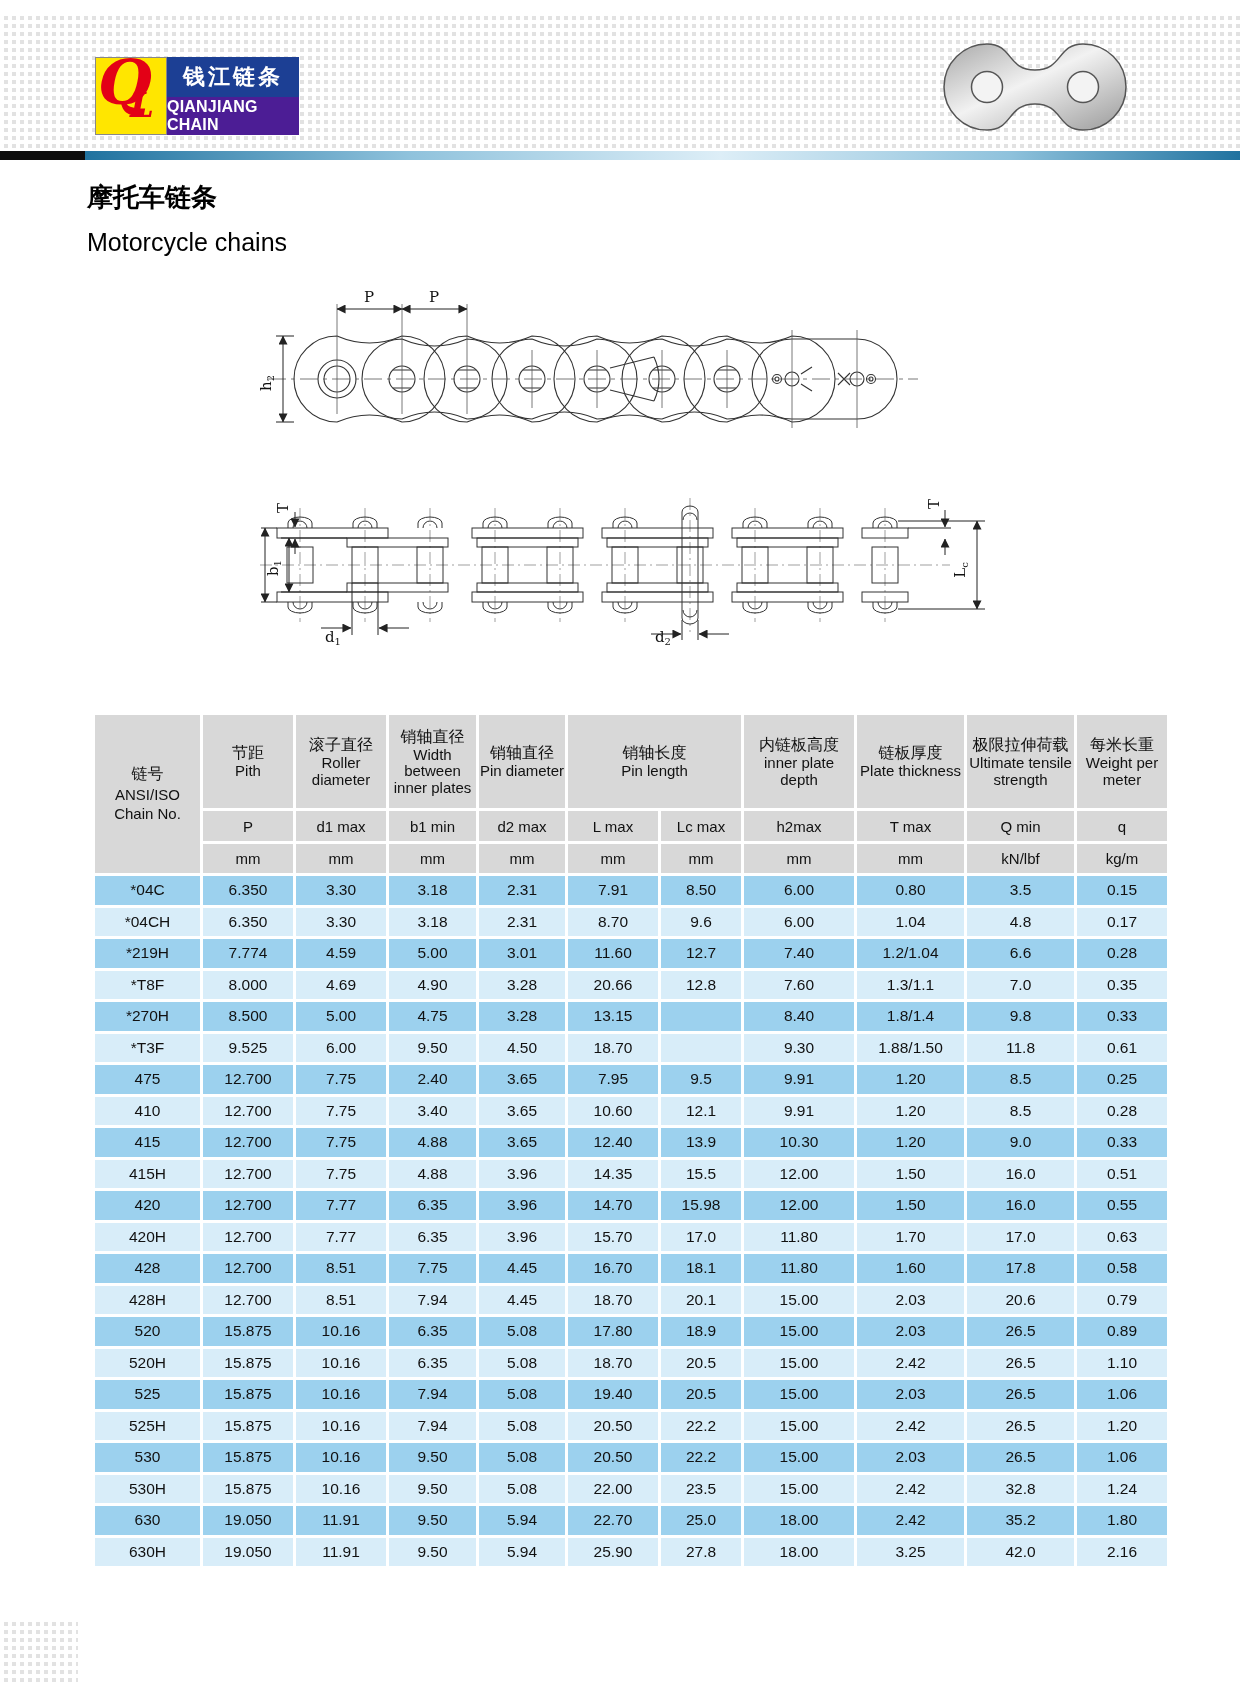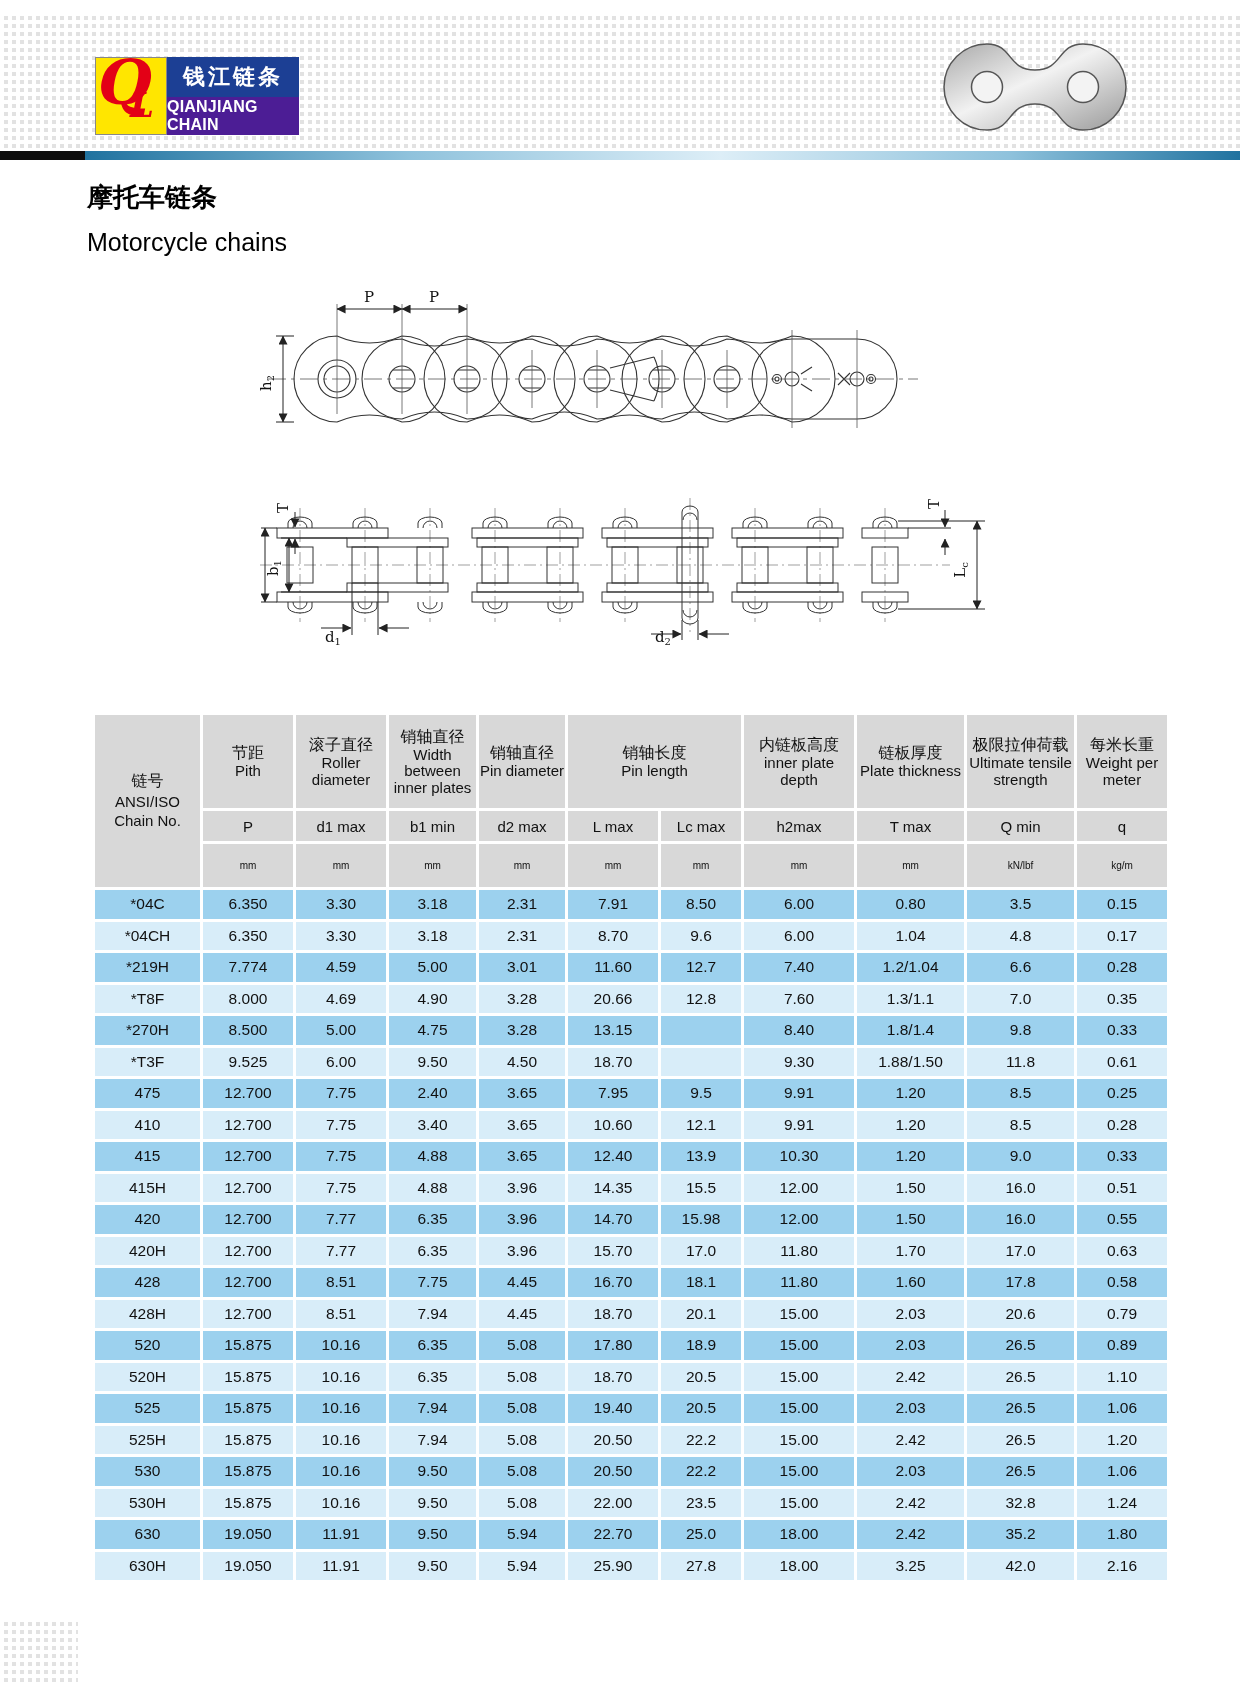--- a/index.html
+++ b/index.html
@@ -41,21 +41,21 @@
   table.spec{position:absolute;left:92px;top:712px;width:1078px;border-collapse:separate;border-spacing:3px;
              table-layout:fixed;}
   table.spec th,table.spec td{padding:0;text-align:center;vertical-align:middle;font-weight:normal;color:#111;}
   table.spec thead th{background:#d8d8d8;}
   table.spec thead tr:first-child th{height:93px;}
   .cn{font-size:16px;line-height:1.25;}
   .en{font-size:15px;line-height:1.08;}
   .rowhead div{font-size:15px;line-height:1.3;}
   .rowhead div:first-child{font-size:16px;}
   .symrow th{height:30px;font-size:15px;}
-  .unitrow th{height:43px;font-size:10px;}
+  .unitrow th{height:29px;font-size:15px;}
   table.spec td{height:28.5px;font-size:15.5px;}
   tr.dark td{background:#9cd1ee;}
   tr.light td{background:#d8edf9;}
   
   .notes{left:95px;top:1577px;font-size:17px;line-height:26px;}
 </style>
 </head>
 <body>
 
 <div id="page">

